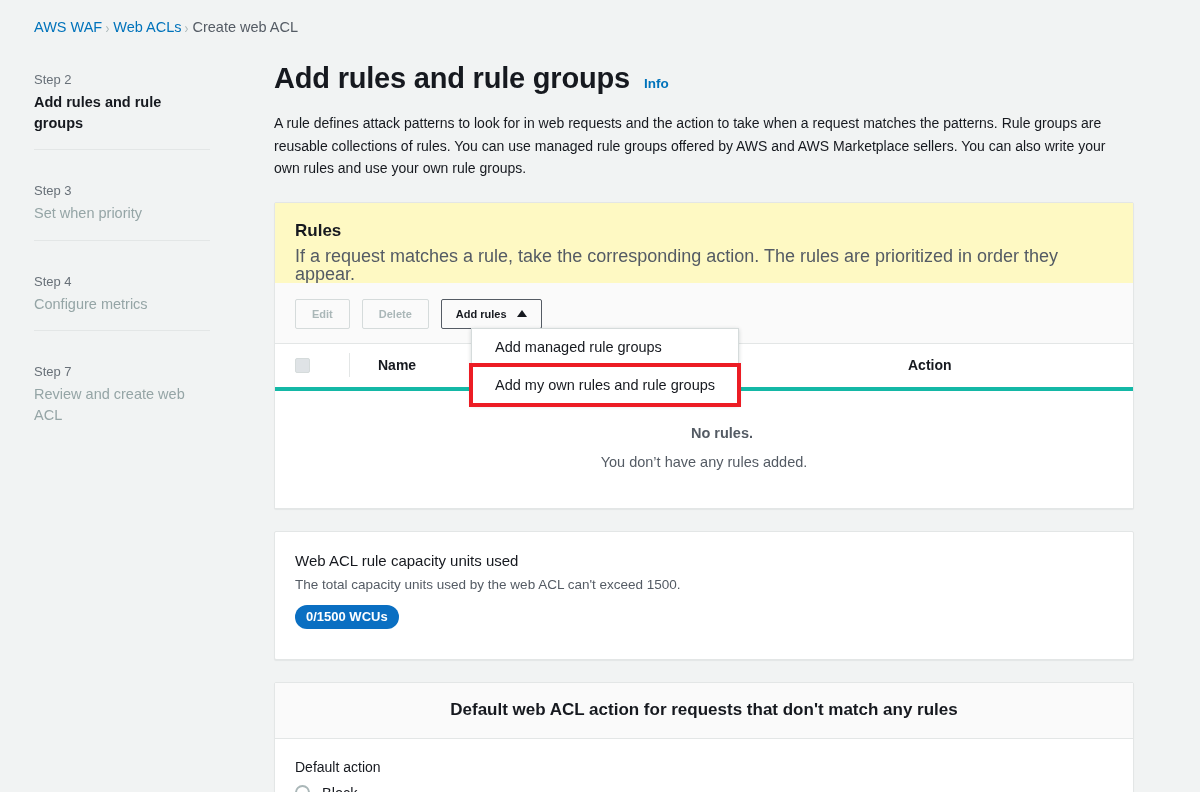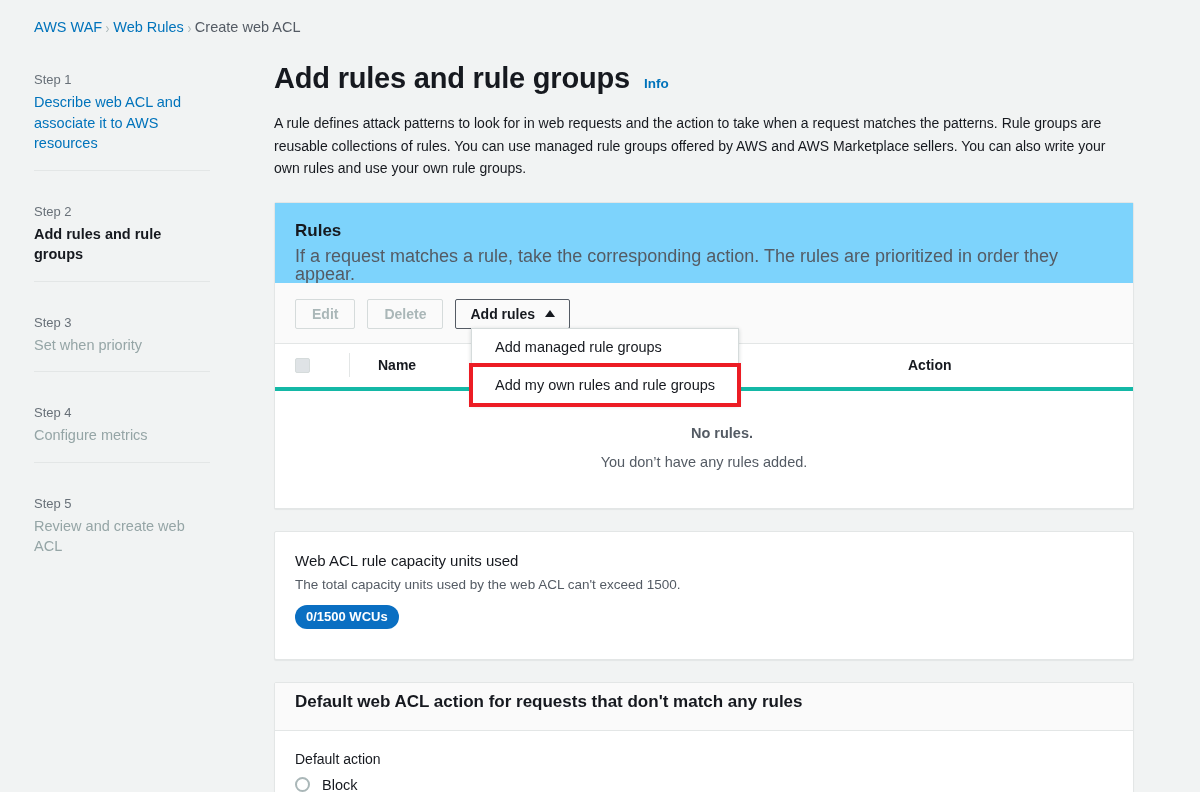--- a/index.html
+++ b/index.html
@@ -50,38 +50,39 @@
   }
 
   
   .panel {
     margin-top: 22px; background: #ffffff;
     border: 1px solid #e3e6e6; border-radius: 2px;
     box-shadow: 0 1px 1px rgba(0,28,36,.06);
   }
   .panel-head {
     background: #fafafa; border-bottom: 1px solid #e3e6e6;
-    padding: 8px 20px 17px 20px;
+    padding: 16px 20px 17px 20px;
+    text-align: center;
   }
   .panel-title { font-size: 17px; font-weight: bold; color: #16191f; line-height: 22px; }
   .panel-sub { margin-top: 5px; font-size: 18px; color: #545b64; line-height: 18px; }
 
   
   .rules-panel { position: relative; }
-  .rules-head { background: #7dd3fc; padding: 17px 20px 0 20px; }
+  .rules-head { background: #fef9c3; padding: 17px 20px 0 20px; }
   .rules-actions {
     display: flex; gap: 12px; padding: 16px 20px 14px 20px;
     background: #fafafa; position: relative;
   }
   .btn {
     height: 30px; padding: 0 16px;
     border: 1px solid #8d9aa3; border-radius: 2px;
     background: transparent; color: #16191f;
     font-family: "Liberation Sans", sans-serif;
-    font-size: 14px; font-weight: bold;
+    font-size: 11px; font-weight: bold;
     display: inline-flex; align-items: center; justify-content: center;
     cursor: pointer; white-space: nowrap;
   }
   .btn.disabled { color: #aab7b8; border-color: #d5dbdb; cursor: default; }
   .btn.dropdown { gap: 10px; padding: 0 14px; border-color: #545b64; }
   .caret-up {
     width: 0; height: 0; border-left: 5px solid transparent;
     border-right: 5px solid transparent; border-bottom: 7px solid #16191f;
     display: inline-block;
   }
@@ -152,44 +153,40 @@
   .radio-label { font-size: 14.5px; color: #16191f; }
 </style>
 </head>
 <body>
 
 <div class="page">
 
   <nav class="breadcrumb">
     <span class="crumb-link">AWS WAF</span>
     <span class="crumb-sep">›</span>
-    <span class="crumb-link">Web Rules</span>
+    <span class="crumb-link">Web ACLs</span>
     <span class="crumb-sep">›</span>
     <span class="crumb-current">Create web ACL</span>
   </nav>
 
   <aside class="sidebar">
     <div class="step">
-      <div class="step-num">Step 1</div>
-      <div class="step-label link">Describe web ACL and associate it to AWS resources</div>
-    </div>
-    <div class="step">
       <div class="step-num">Step 2</div>
       <div class="step-label active">Add rules and rule groups</div>
     </div>
     <div class="step">
       <div class="step-num">Step 3</div>
       <div class="step-label muted">Set when priority</div>
     </div>
     <div class="step">
       <div class="step-num">Step 4</div>
       <div class="step-label muted">Configure metrics</div>
     </div>
     <div class="step">
-      <div class="step-num">Step 5</div>
+      <div class="step-num">Step 7</div>
       <div class="step-label muted">Review and create web ACL</div>
     </div>
   </aside>
 
   <main class="main">
 
     <div class="page-head">
       <h1 class="page-title">Add rules and rule groups</h1>
       <span class="info-link">Info</span>
     </div>

